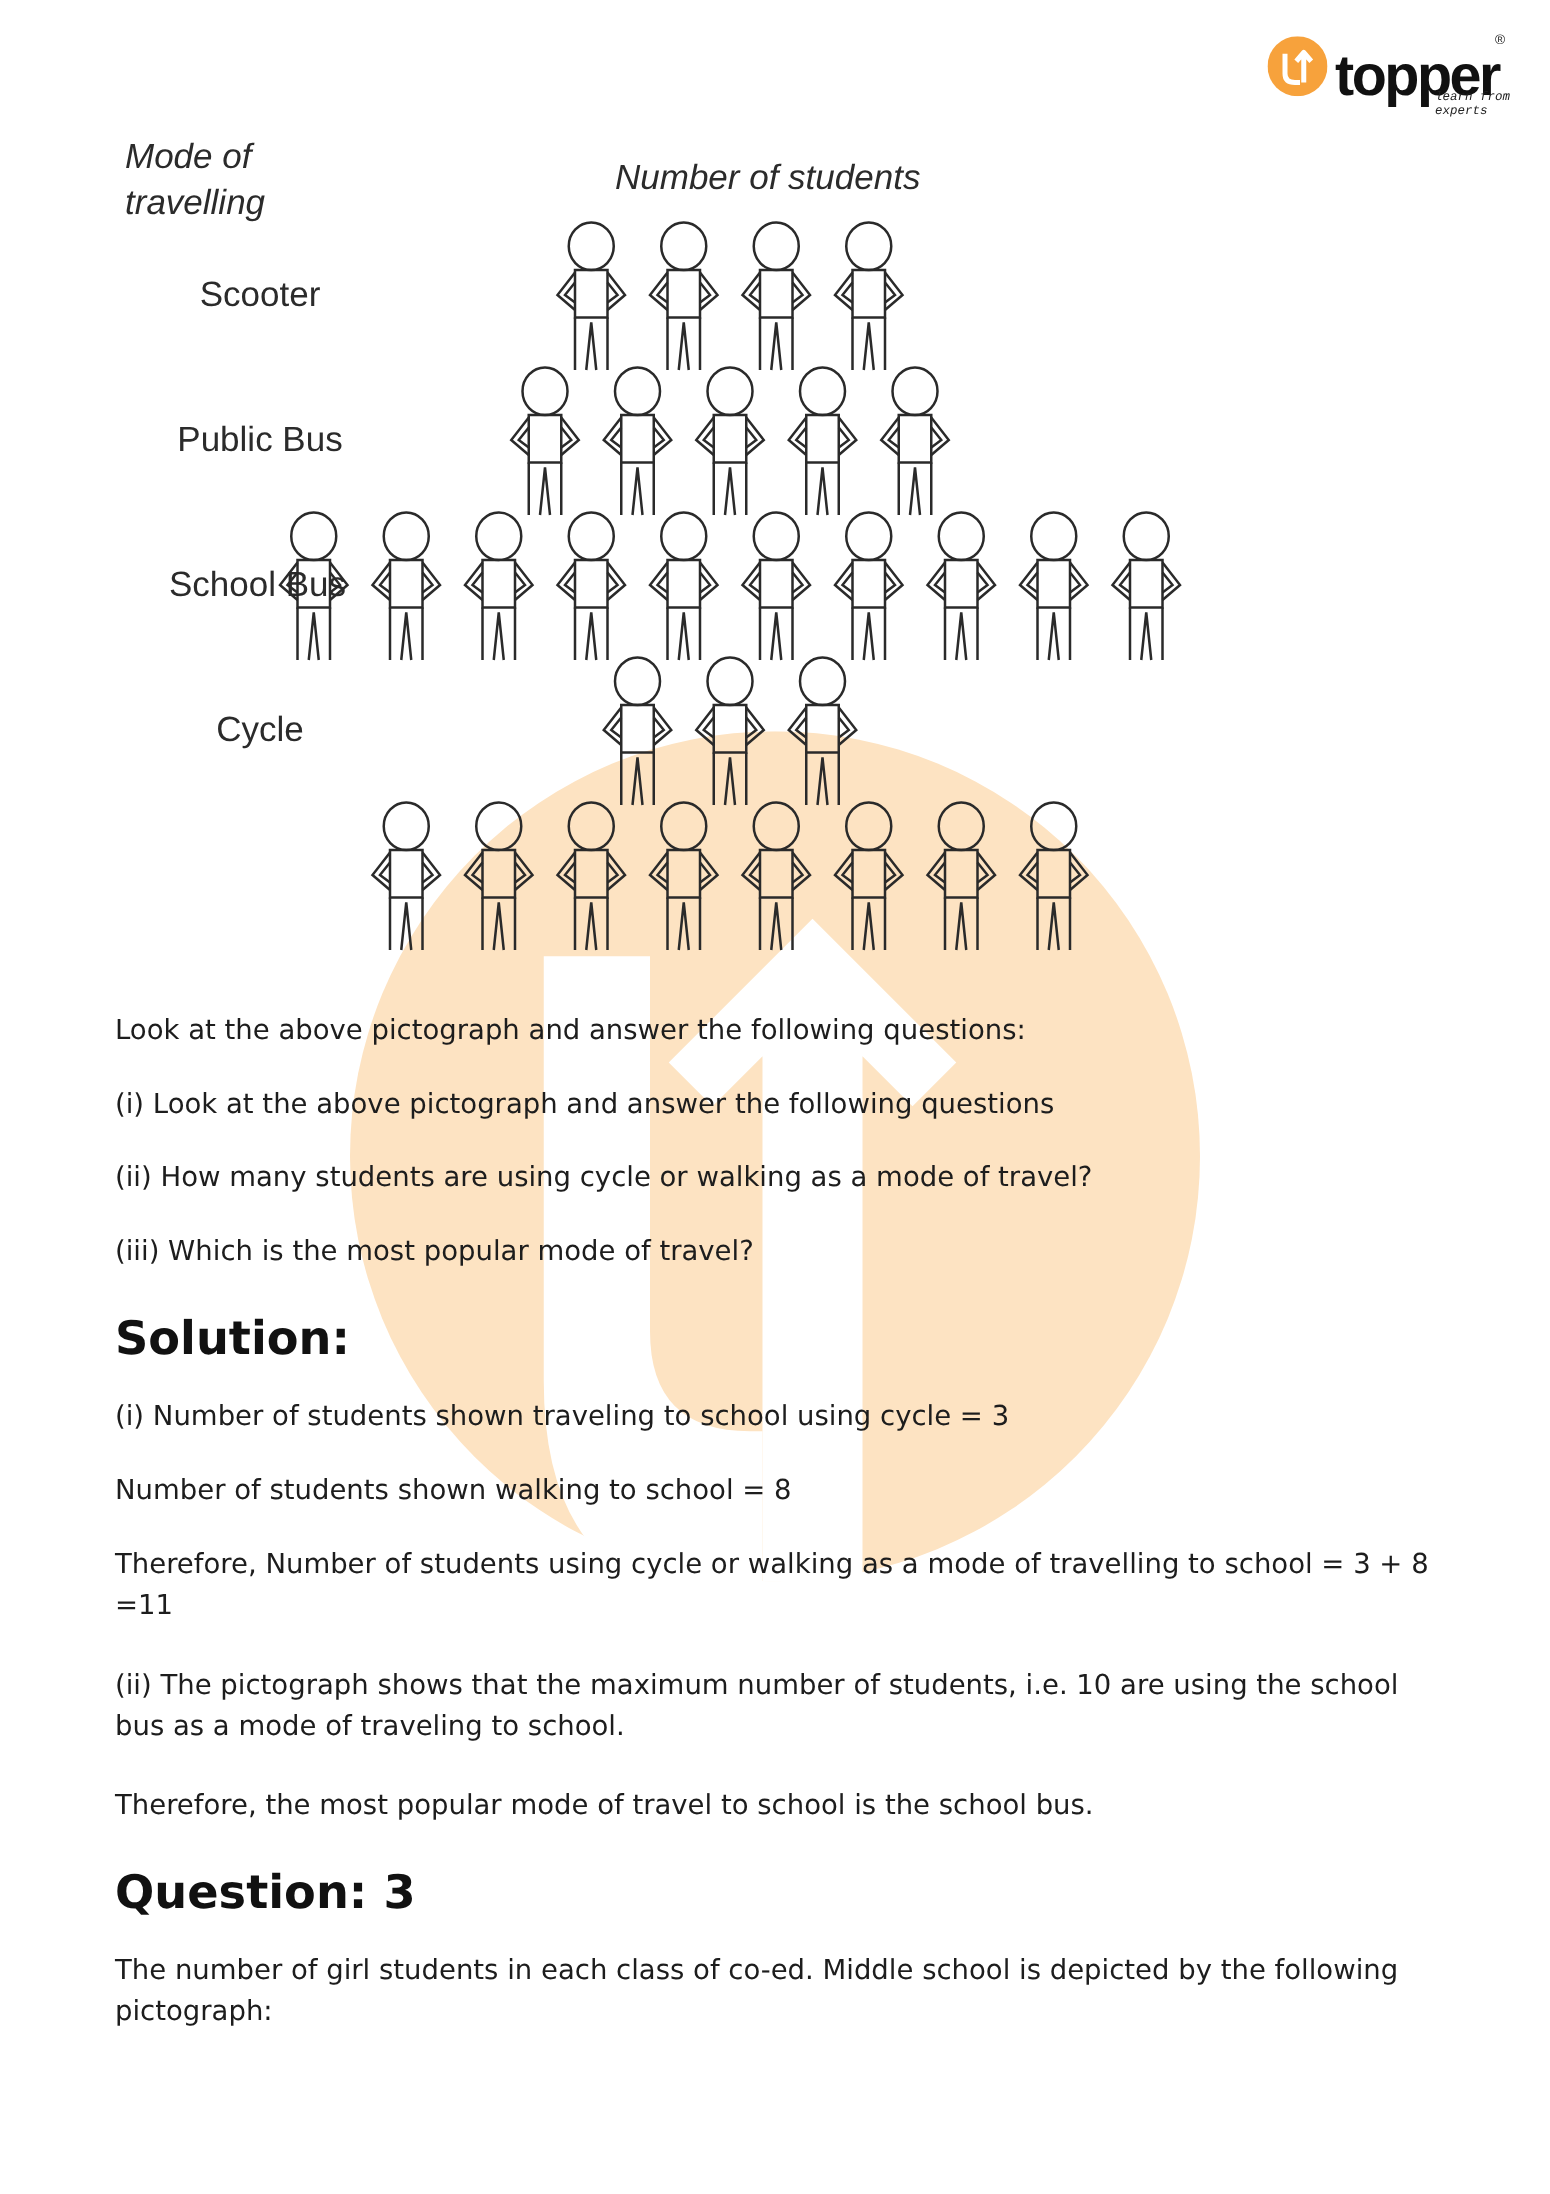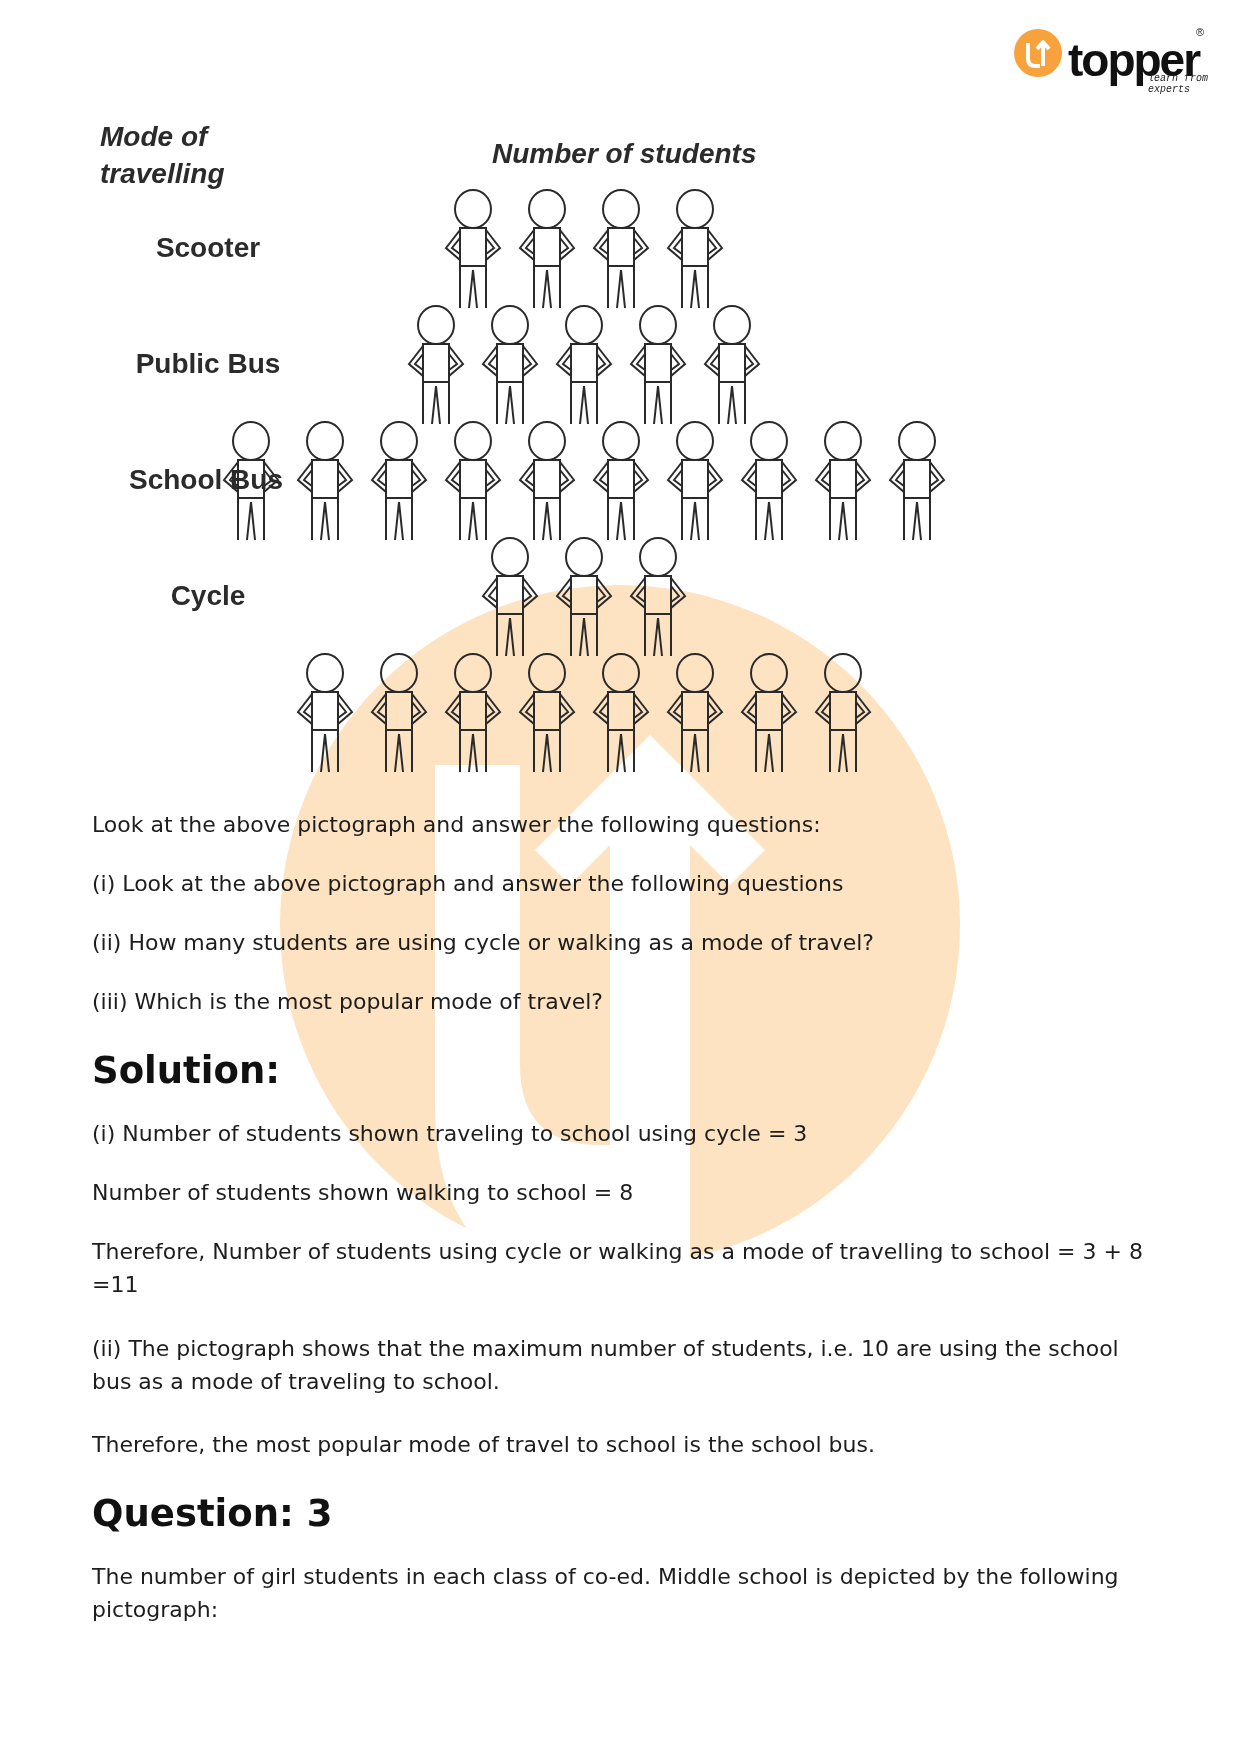--- a/index.html
+++ b/index.html
@@ -13,21 +13,21 @@
     #logo { position: absolute; left: 1014px; top: 26px; width: 200px; height: 66px; z-index: 2; }
     #logo .logo-circle { position: absolute; left: 0; top: 3px; width: 48px; height: 48px; }
     #logo .logo-word { position: absolute; left: 54px; top: -4px; font-family: "Liberation Sans", sans-serif;
                        font-weight: bold; font-size: 46px; letter-spacing: -2px; color: #111; margin-top: 11px; }
     #logo .logo-reg { position: absolute; left: 182px; top: 0px; font-size: 11px; color: #222;
                       font-family: "Liberation Sans", sans-serif; }
     #logo .logo-tag { position: absolute; left: 134px; top: 47px; font-size: 10px; font-style: italic;
                       color: #222; font-family: Liberation Mono, monospace; }
 
     
-    #pictograph { position: absolute; left: 0; top: 12px; width: 1032px; height: 780px; z-index: 1; font-weight: bold; }
+    #pictograph { position: absolute; left: 0; top: 0; width: 1032px; height: 780px; z-index: 1; }
     .pg-label { position: absolute; font-family: "Liberation Sans", sans-serif; font-size: 28px; color: #2b2b2b; }
     .pg-italic { font-style: italic; }
     #hdr-mode { left: 100px; top: 106px; line-height: 37px; }
     #hdr-count { left: 492px; top: 126px; }
     .row-label { left: 0; width: 320px; text-align: center; margin-left: 48px; }
     svg.figs { position: absolute; left: 0; top: 0; overflow: visible; }
 
     
     #content { position: absolute; left: 92px; top: 808px; width: 1060px; z-index: 1; }
     .p { position: absolute; left: 0; font-size: 22px; line-height: 33px; color: #1d1d1d; width: 1060px; }

